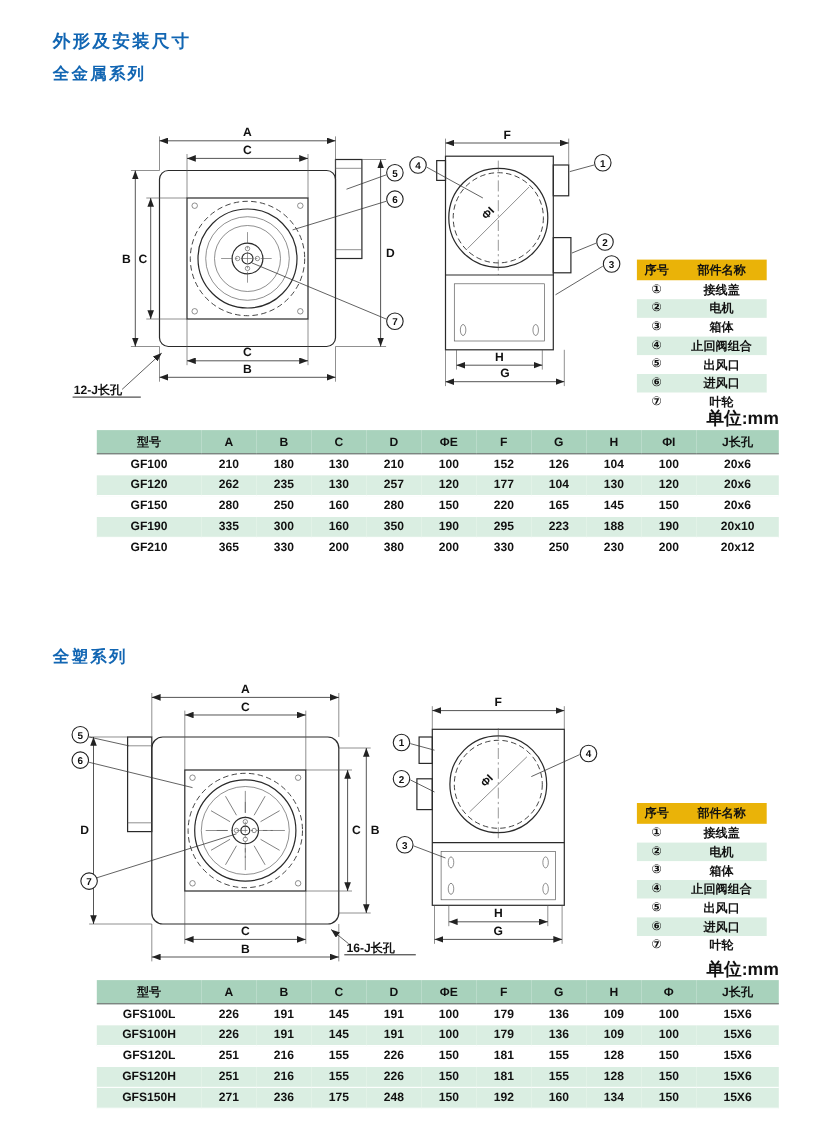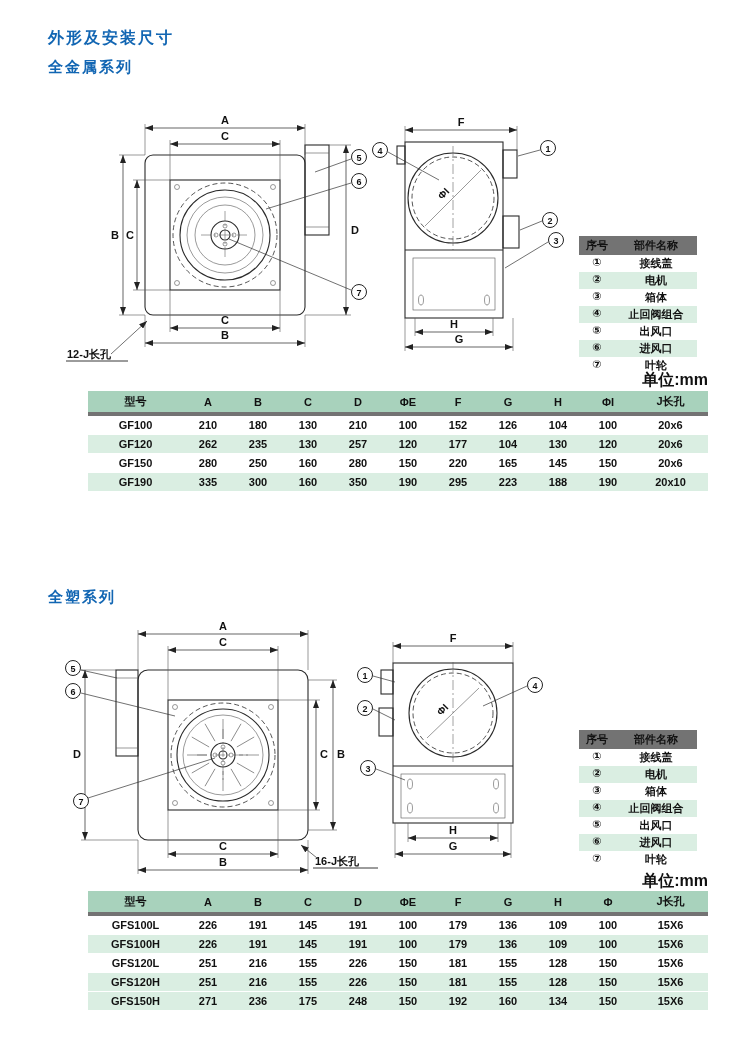--- a/index.html
+++ b/index.html
@@ -11,30 +11,30 @@
   .sec1-title  { top:58px; font-size:15px; }
   .sec2-title  { top:588px; font-size:15px; }
 
   .unit { position:absolute; left:565px; width:120px; text-align:right; font-size:16px; font-weight:bold; color:#111; }
   .unit1 { top:370px; }
   .unit2 { top:871px; }
 
   .dim-table { position:absolute; left:65px; width:620px; border-collapse:collapse; table-layout:fixed; font-size:11px; color:#111; }
   .t1 { top:391px; }
   .t2 { top:891px; }
-  .dim-table th { background:#a8d2bc; font-weight:bold; padding:3px 0; border-bottom:4px solid #737373; }
+  .dim-table th { background:#a8d2bc; font-weight:bold; padding:3px 0; border-bottom:1px solid #737373; }
   .dim-table td { text-align:center; font-weight:bold; padding:3px 0; border-bottom:1px solid #fff; }
   .dim-table th:first-child, .dim-table td:first-child { width:95px; }
   .dim-table th:last-child,  .dim-table td:last-child  { width:75px; }
   .dim-table tr.alt td { background:#daeee2; }
 
   .legend { position:absolute; left:556px; width:118px; font-size:11px; font-weight:bold; color:#111; }
   .legend1 { top:236px; }
   .legend2 { top:730px; }
-  .legend-header { display:flex; background:#737373; padding:2px 0; }
+  .legend-header { display:flex; background:#eab308; padding:2px 0; }
   .legend-row { display:flex; padding:1px 0; background:#ffffff; }
   .legend-row.alt { background:#daeee2; }
   .legend-num { width:36px; text-align:center; }
   .legend-name { flex:1; text-align:center; }
 
   svg { position:absolute; overflow:visible; }
   .svg1 { left:30px; top:100px; }
   .svg2 { left:30px; top:618px; }
   .o    { fill:none; stroke:#2a2a2a; stroke-width:1.1; }
   .th   { fill:none; stroke:#555; stroke-width:0.6; }
@@ -294,20 +294,33 @@
           <td>335</td>
           <td>300</td>
           <td>160</td>
           <td>350</td>
           <td>190</td>
           <td>295</td>
           <td>223</td>
           <td>188</td>
           <td>190</td>
           <td>20x10</td>
+        </tr>
+        <tr>
+          <td>GF210</td>
+          <td>365</td>
+          <td>330</td>
+          <td>200</td>
+          <td>380</td>
+          <td>200</td>
+          <td>330</td>
+          <td>250</td>
+          <td>230</td>
+          <td>200</td>
+          <td>20x12</td>
         </tr>
       </tbody>
   </table>
 
   <div class="heading sec2-title">全塑系列</div>
 
   <svg class="svg2" width="520" height="285" viewBox="0 0 520 285">
     <defs>
       <marker id="ar2" markerUnits="userSpaceOnUse" markerWidth="8" markerHeight="6" refX="8" refY="3" orient="auto-start-reverse">
         <path d="M0,0 L8,3 L0,6 Z" fill="#222"></path>

